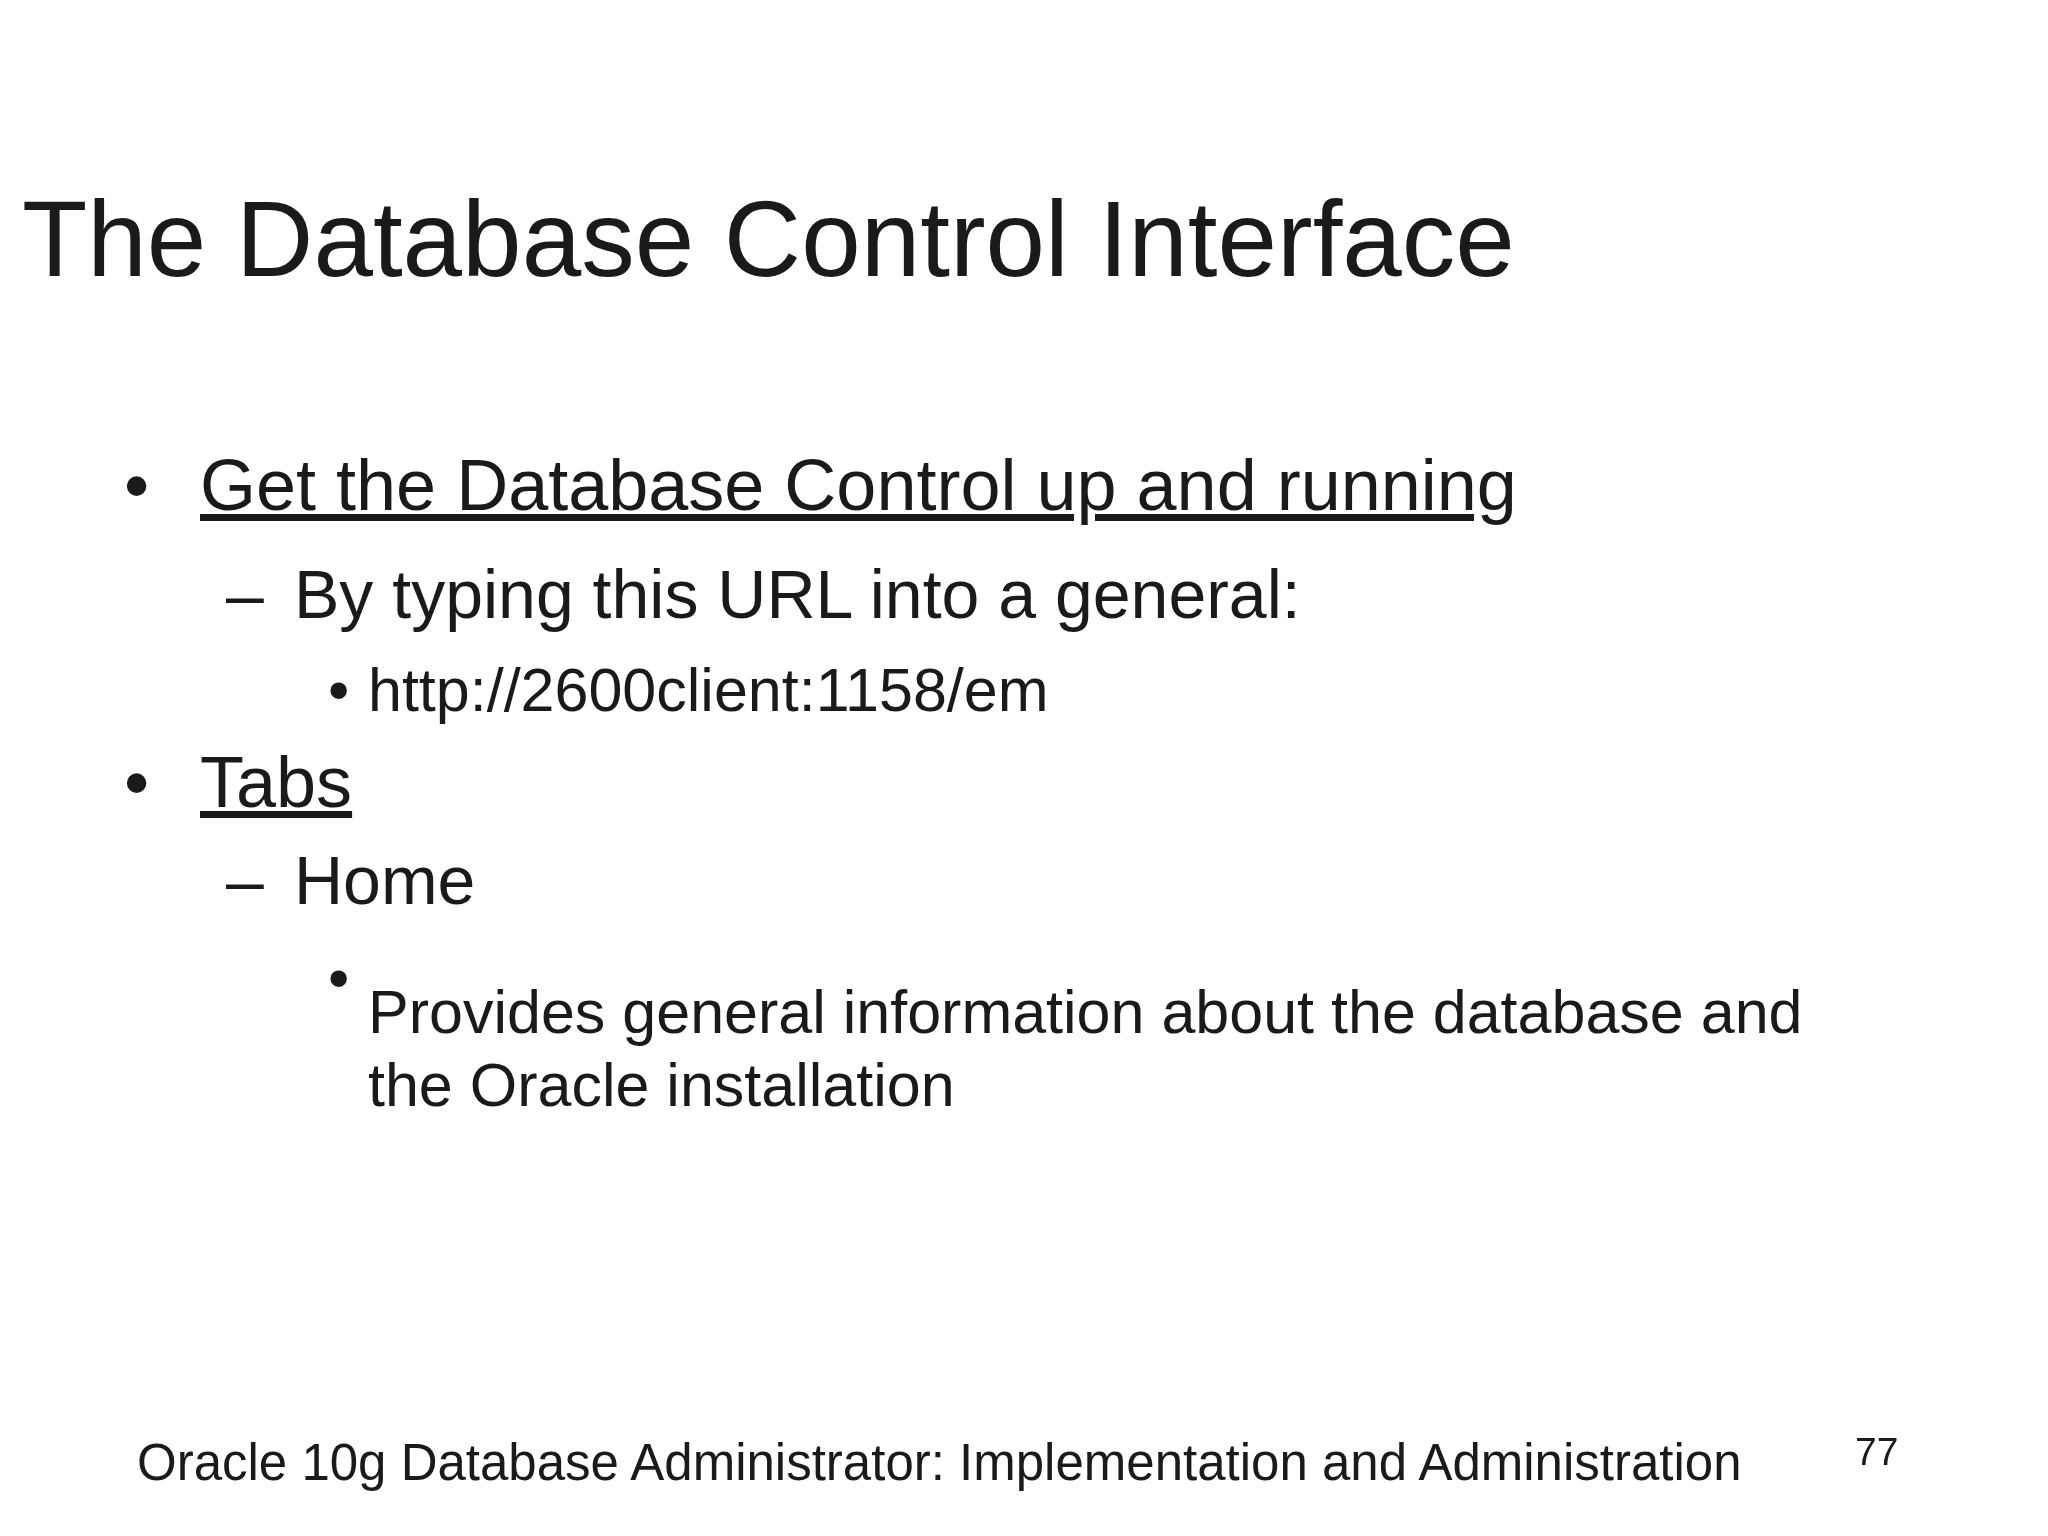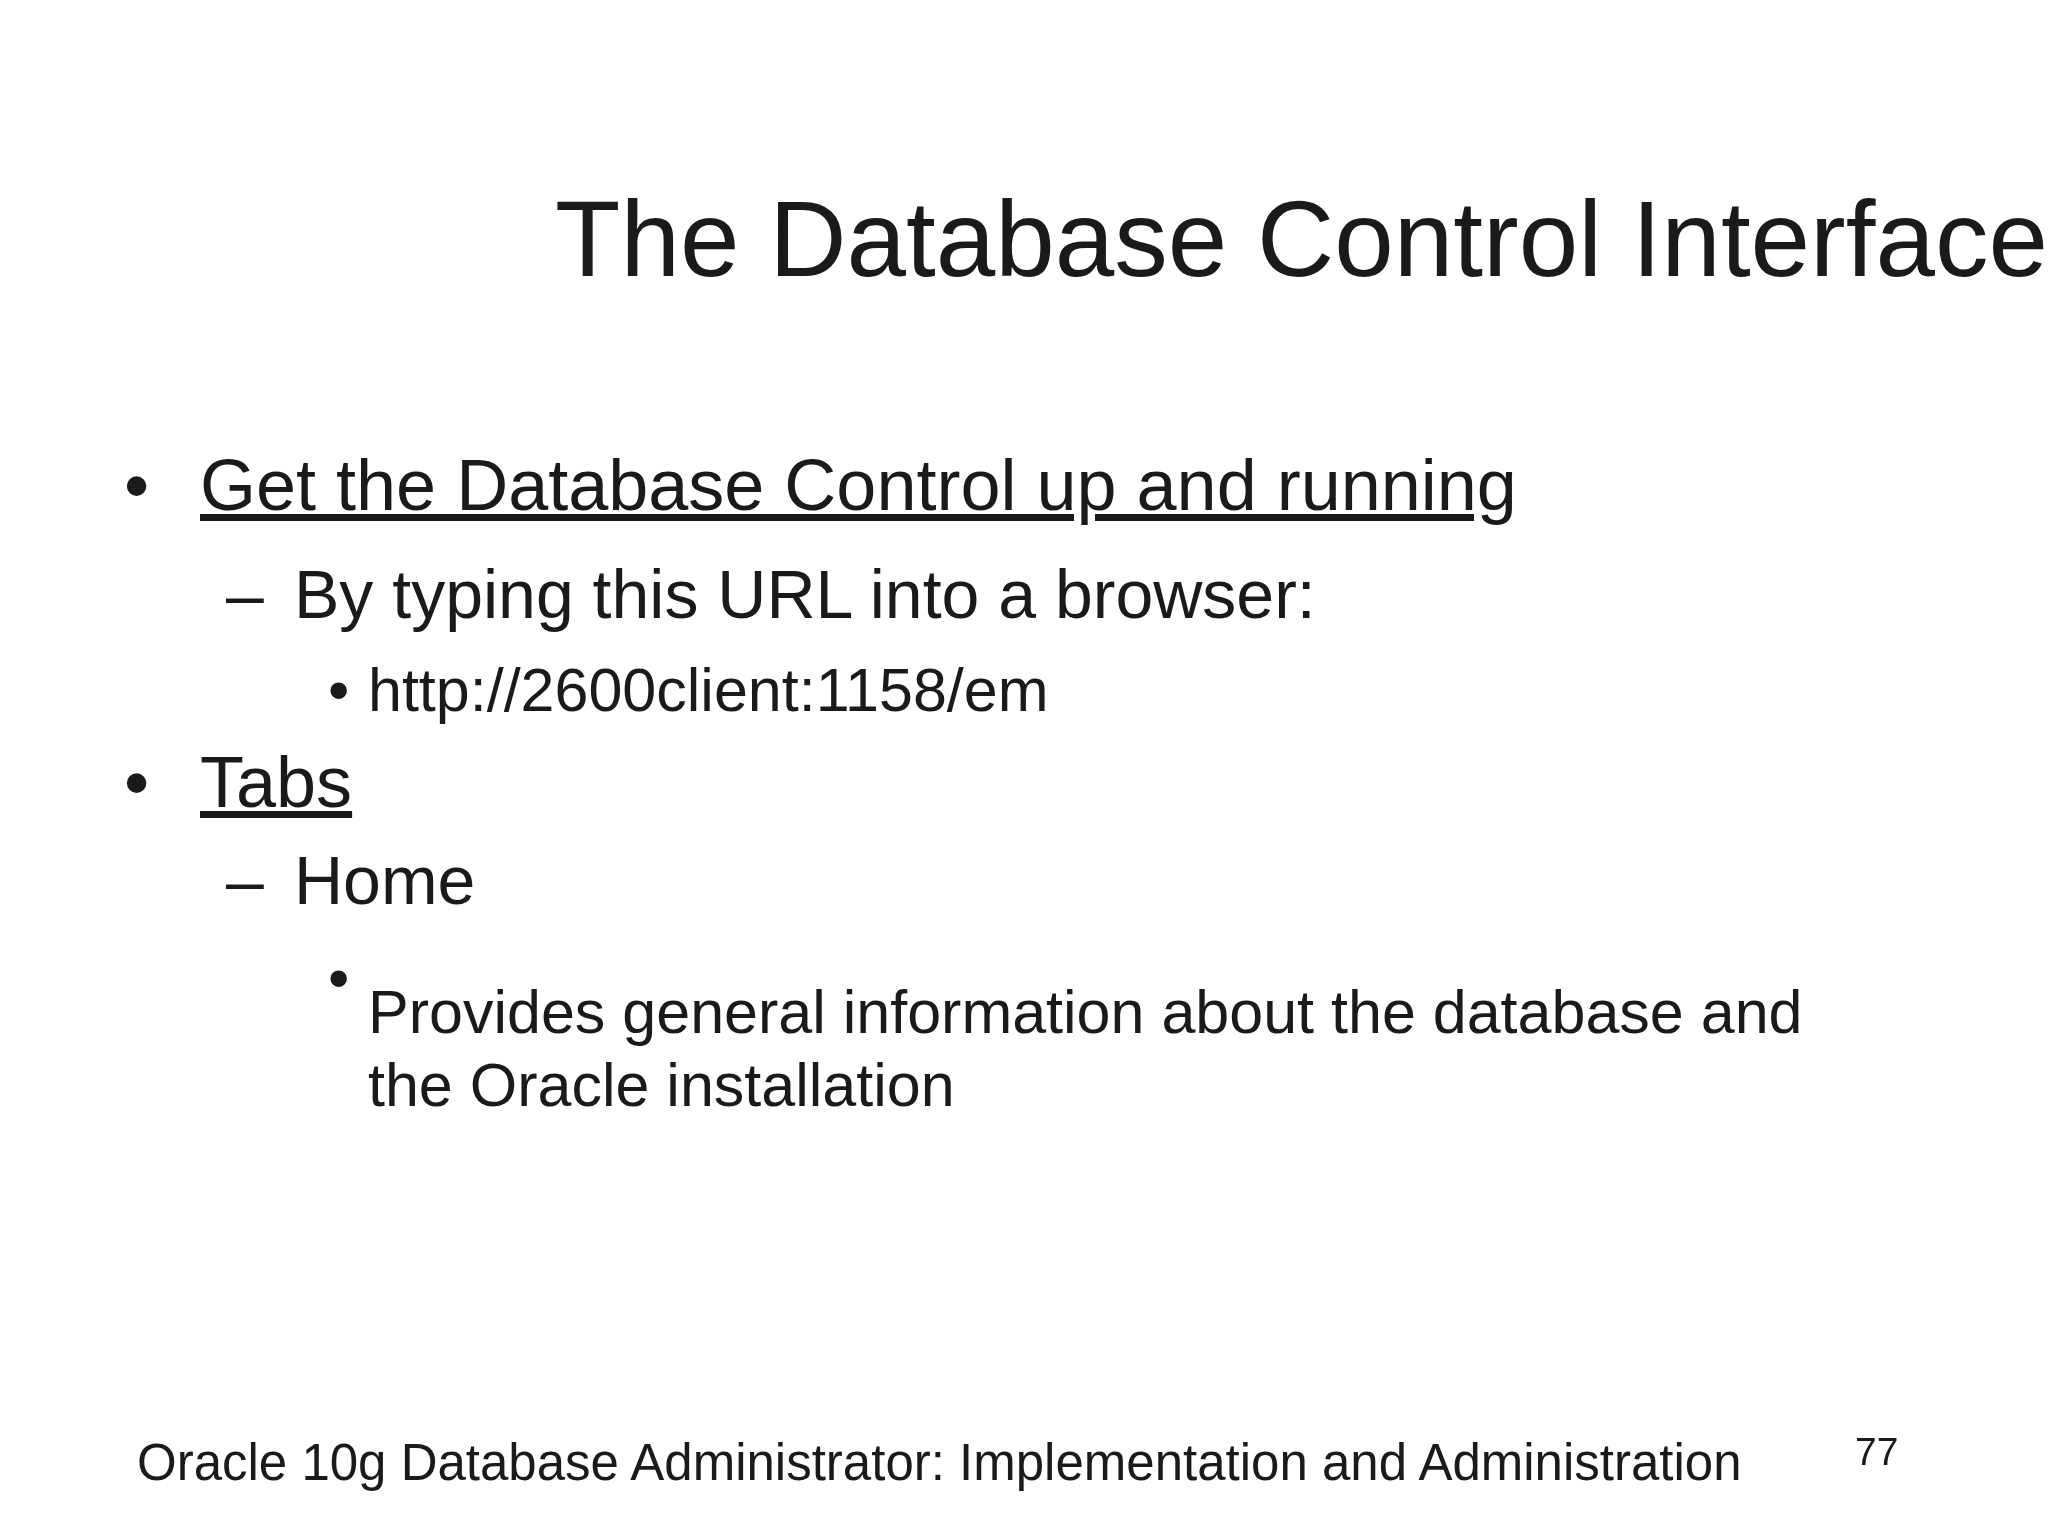--- a/index.html
+++ b/index.html
@@ -14,25 +14,25 @@
     background: #ffffff;
     overflow: hidden;
     font-family: "Liberation Sans", "DejaVu Sans", sans-serif;
     color: #1a1a1a;
   }
   .title {
     position: absolute;
     top: 175px;
     left: 0;
     width: 100%;
-    padding-left: 30px;
+    padding-left: 22px;
     box-sizing: border-box;
     font-size: 107px;
     line-height: 1.2;
-    text-align: right;
+    text-align: left;
     white-space: nowrap;
   }
   .line {
     position: absolute;
     left: 0;
     width: 100%;
     line-height: 1.2;
     white-space: nowrap;
   }
   .line .marker,
@@ -88,21 +88,21 @@
 
   <div class="title">The Database Control Interface</div>
 
   <div class="line l1 line-1">
     <span class="marker">•</span>
     <span class="text">Get the Database Control up and running</span>
   </div>
 
   <div class="line l2 line-2">
     <span class="marker">–</span>
-    <span class="text">By typing this URL into a browser:</span>
+    <span class="text">By typing this URL into a general:</span>
   </div>
 
   <div class="line l3 line-3">
     <span class="marker">•</span>
     <span class="text">http://2600client:1158/em</span>
   </div>
 
   <div class="line l1 line-4">
     <span class="marker">•</span>
     <span class="text">Tabs</span>

